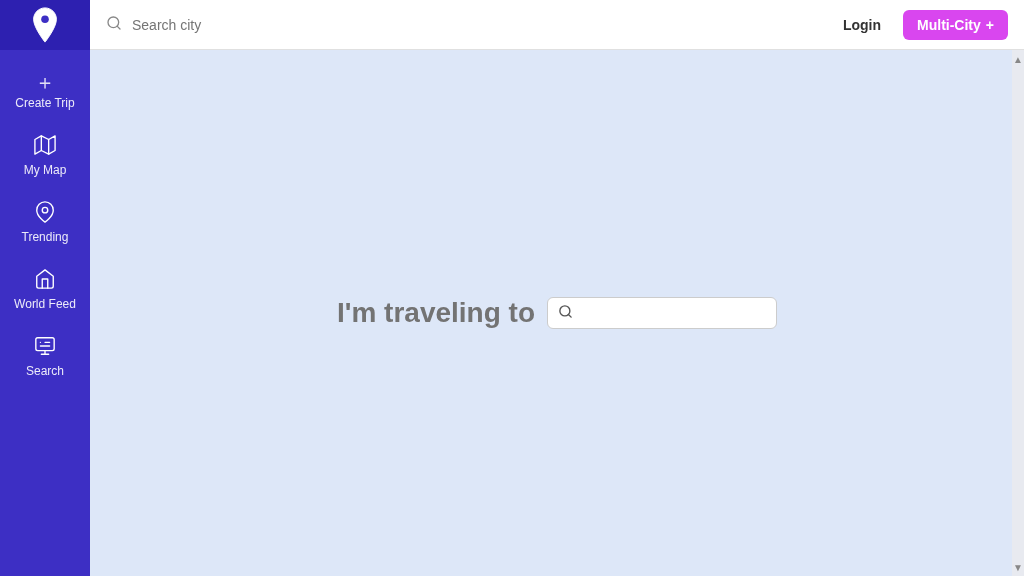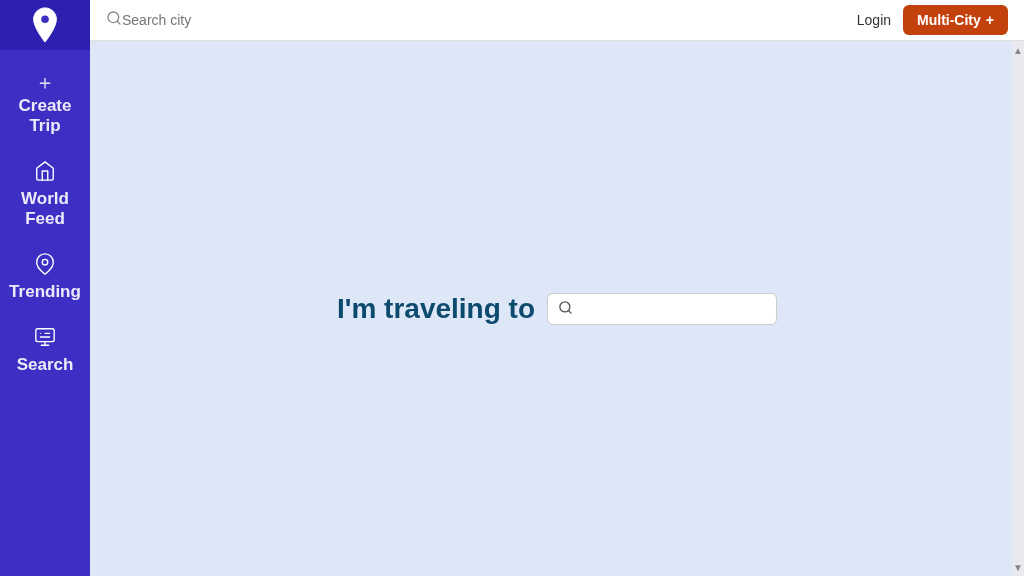--- a/index.html
+++ b/index.html
@@ -50,43 +50,44 @@
       color: rgba(255,255,255,0.85);
       border-radius: 8px;
       margin: 2px 0;
       gap: 4px;
     }
     .nav-icon {
       font-size: 20px;
       line-height: 1;
     }
     .nav-label {
-      font-size: 17px;
+      font-size: 12px;
       text-align: center;
       color: rgba(255,255,255,0.9);
-      font-weight: 700;
+      font-weight: 400;
     }
 
     
     #main {
       flex: 1;
       display: flex;
       flex-direction: column;
       height: 576px;
       overflow: hidden;
     }
 
     
     #topbar {
-      height: 41px;
+      height: 50px;
       background: #fff;
       display: flex;
       align-items: center;
       padding: 0 16px;
       border-bottom: 1px solid #e0e0e0;
+      gap: 10px;
     }
 
     #search-icon-top {
       color: #888;
       font-size: 16px;
       flex-shrink: 0;
     }
 
     #search-input {
       border: none;
@@ -99,25 +100,25 @@
 
     #topbar-spacer { flex: 1; }
 
     #login-btn {
       background: transparent;
       border: none;
       font-size: 14px;
       color: #333;
       cursor: pointer;
       padding: 6px 12px;
-      font-weight: 400;
+      font-weight: 700;
     }
 
     #multi-city-btn {
-      background: #c2410c;
+      background: #d946ef;
       border: none;
       border-radius: 6px;
       color: #fff;
       font-size: 14px;
       font-weight: 600;
       padding: 7px 14px;
       cursor: pointer;
       display: flex;
       align-items: center;
       gap: 5px;
@@ -141,21 +142,21 @@
 
     .form-row {
       display: flex;
       align-items: center;
       gap: 12px;
     }
 
     .travel-text {
       font-size: 28px;
       font-weight: 700;
-      color: #0c4a6e;
+      color: #737373;
     }
 
     #city-search-box {
       display: flex;
       align-items: center;
       background: #fff;
       border: 1px solid #ccc;
       border-radius: 6px;
       padding: 6px 10px;
       width: 230px;
@@ -220,39 +221,49 @@
       <circle cx="16" cy="14" r="4" fill="#3d2fc4"></circle>
     </svg>
   </div>
 
   <div class="nav-item">
     <span class="nav-icon">＋</span>
     <span class="nav-label">Create Trip</span>
   </div>
 
 
+  <div class="nav-item">
+    <span class="nav-icon">
+      <svg width="22" height="22" viewBox="0 0 24 24" fill="none" stroke="white" stroke-width="1.5" stroke-linecap="round" stroke-linejoin="round">
+        <polygon points="1 6 1 22 8 18 16 22 23 18 23 2 16 6 8 2 1 6"></polygon>
+        <line x1="8" y1="2" x2="8" y2="18"></line>
+        <line x1="16" y1="6" x2="16" y2="22"></line>
+      </svg>
+    </span>
+    <span class="nav-label">My Map</span>
+  </div>
+
+  <div class="nav-item">
+    <span class="nav-icon">
+      <svg width="22" height="22" viewBox="0 0 24 24" fill="none" stroke="white" stroke-width="1.5" stroke-linecap="round" stroke-linejoin="round">
+        <path d="M21 10c0 7-9 13-9 13s-9-6-9-13a9 9 0 0 1 18 0z"></path>
+        <circle cx="12" cy="10" r="3"></circle>
+      </svg>
+    </span>
+    <span class="nav-label">Trending</span>
+  </div>
 
   <div class="nav-item">
     <span class="nav-icon">
       <svg width="22" height="22" viewBox="0 0 24 24" fill="none" stroke="white" stroke-width="1.5" stroke-linecap="round" stroke-linejoin="round">
         <path d="M3 9l9-7 9 7v11a2 2 0 0 1-2 2H5a2 2 0 0 1-2-2z"></path>
         <polyline points="9 22 9 12 15 12 15 22"></polyline>
       </svg>
     </span>
     <span class="nav-label">World Feed</span>
-  </div>
-
-  <div class="nav-item">
-    <span class="nav-icon">
-      <svg width="22" height="22" viewBox="0 0 24 24" fill="none" stroke="white" stroke-width="1.5" stroke-linecap="round" stroke-linejoin="round">
-        <path d="M21 10c0 7-9 13-9 13s-9-6-9-13a9 9 0 0 1 18 0z"></path>
-        <circle cx="12" cy="10" r="3"></circle>
-      </svg>
-    </span>
-    <span class="nav-label">Trending</span>
   </div>
 
   <div class="nav-item">
     <span class="nav-icon">
       <svg width="22" height="22" viewBox="0 0 24 24" fill="none" stroke="white" stroke-width="1.5" stroke-linecap="round" stroke-linejoin="round">
         <rect x="2" y="3" width="20" height="14" rx="2" ry="2"></rect>
         <line x1="8" y1="21" x2="16" y2="21"></line>
         <line x1="12" y1="17" x2="12" y2="21"></line>
         <line x1="7" y1="8" x2="7" y2="8"></line>
         <line x1="12" y1="8" x2="17" y2="8"></line>

